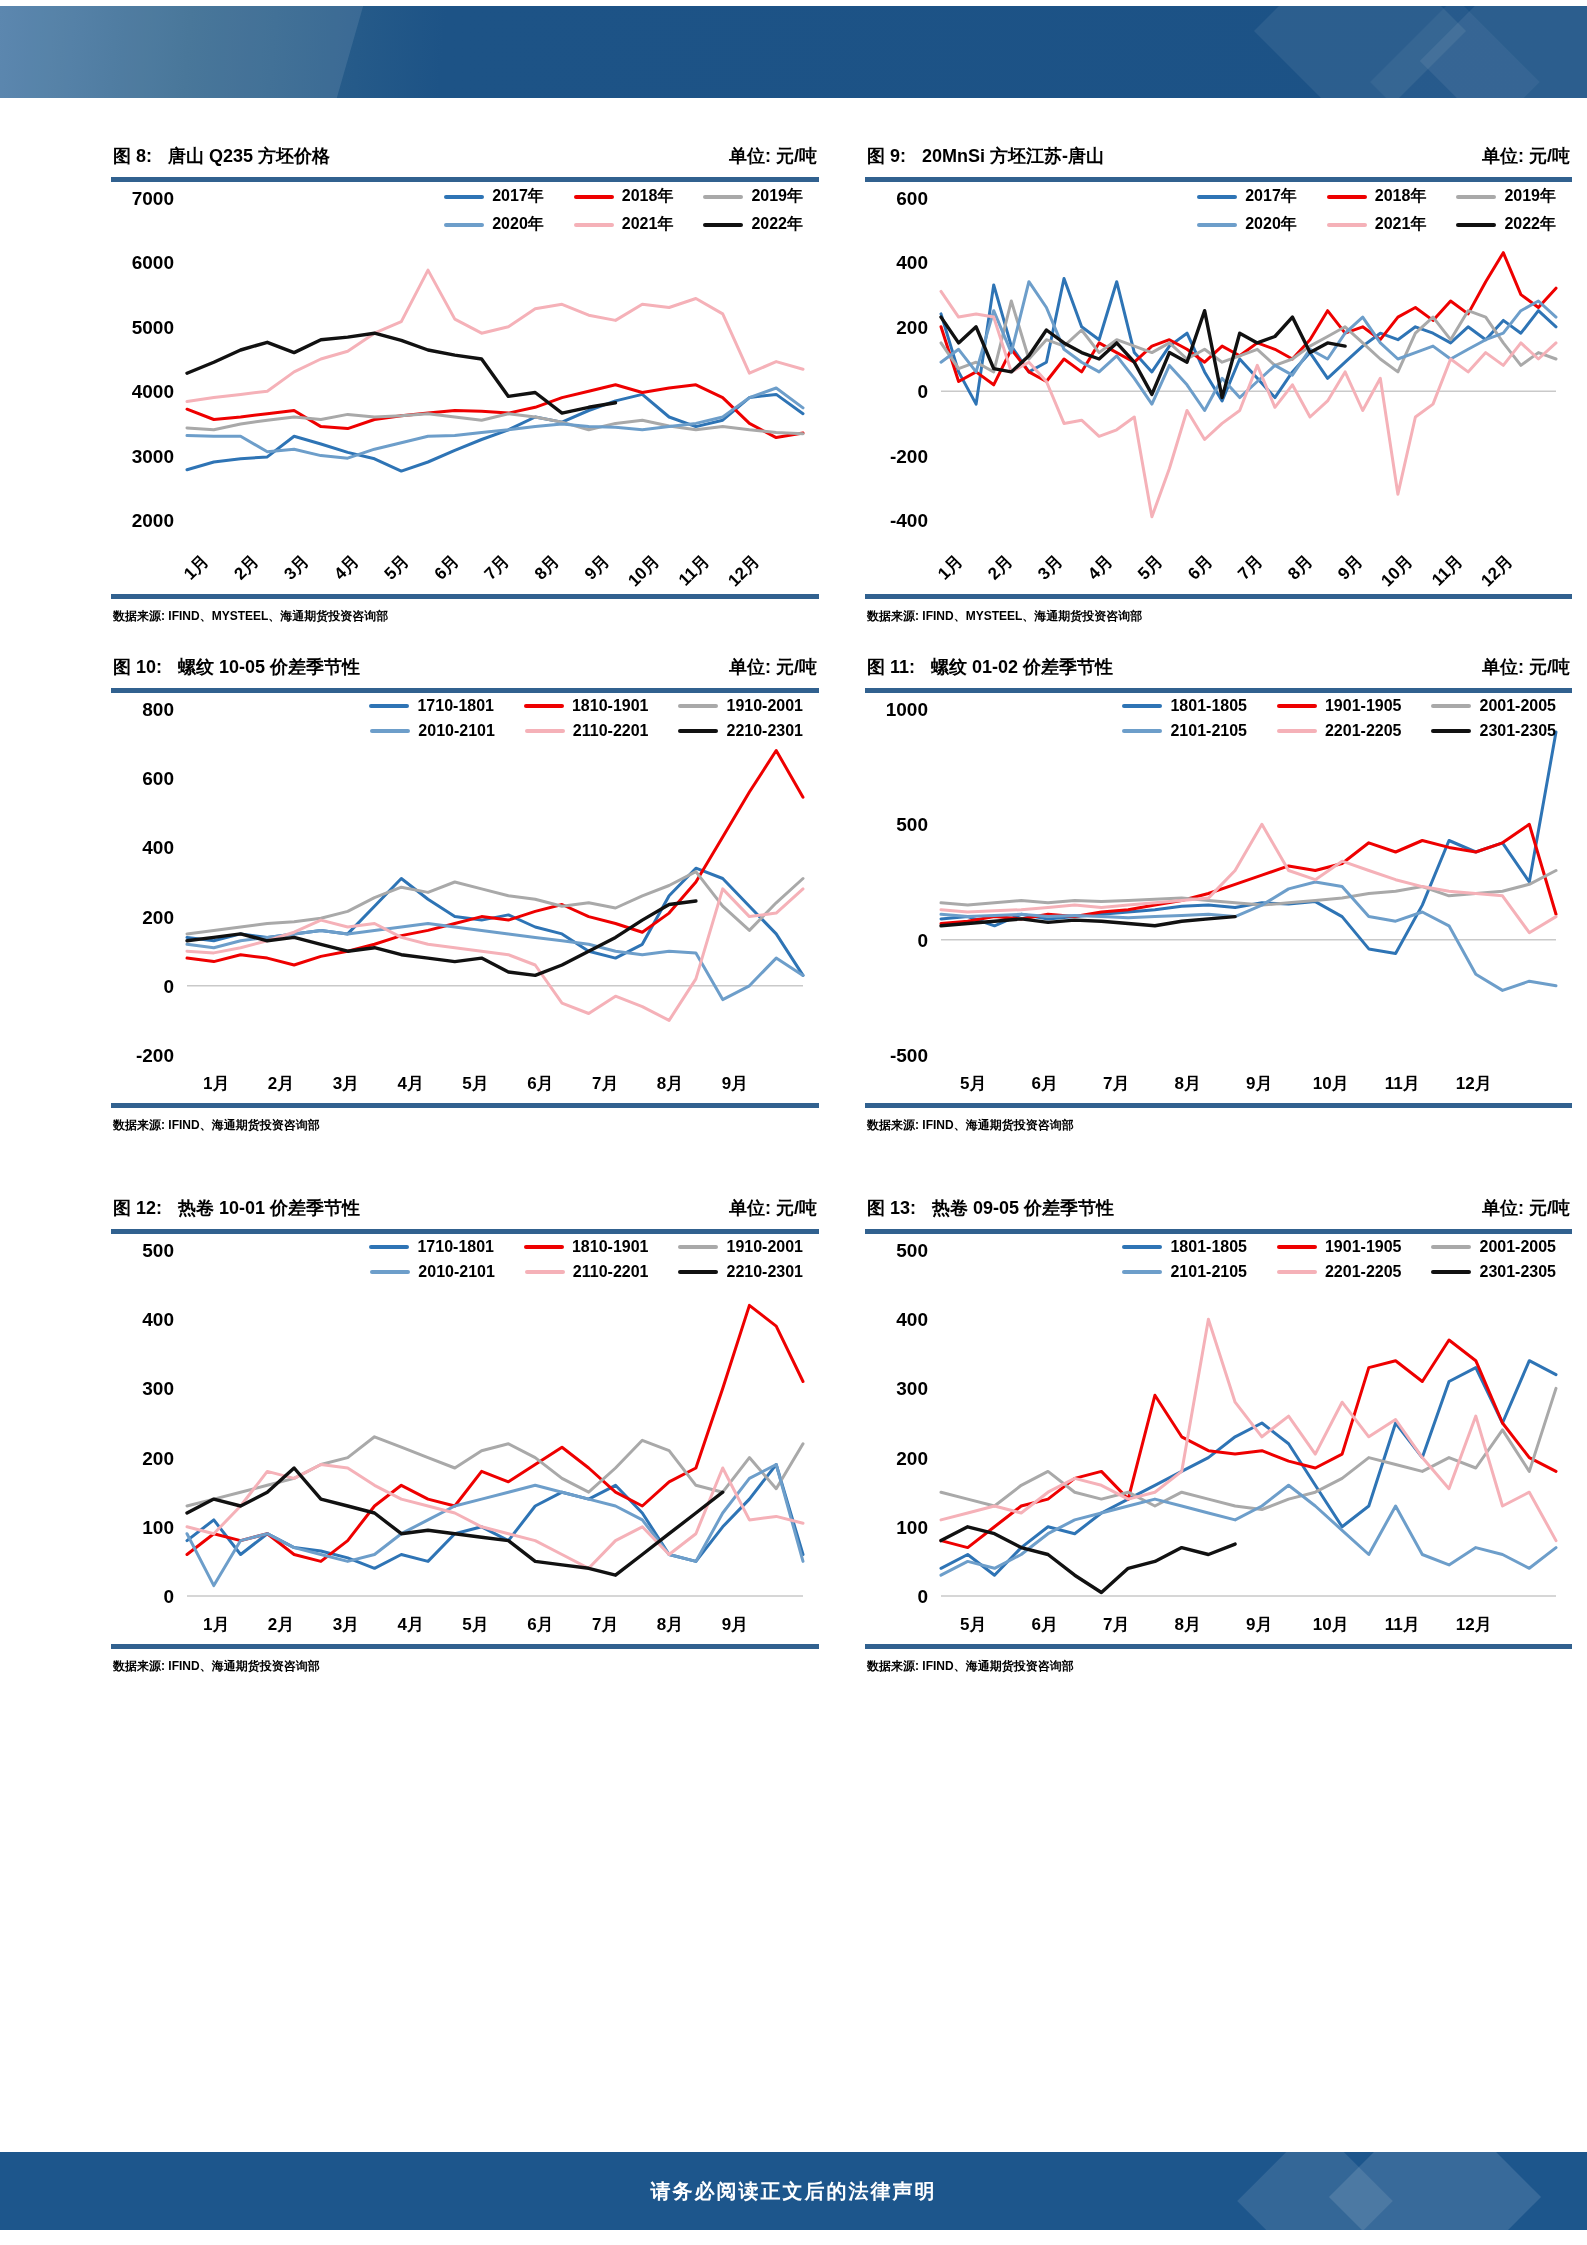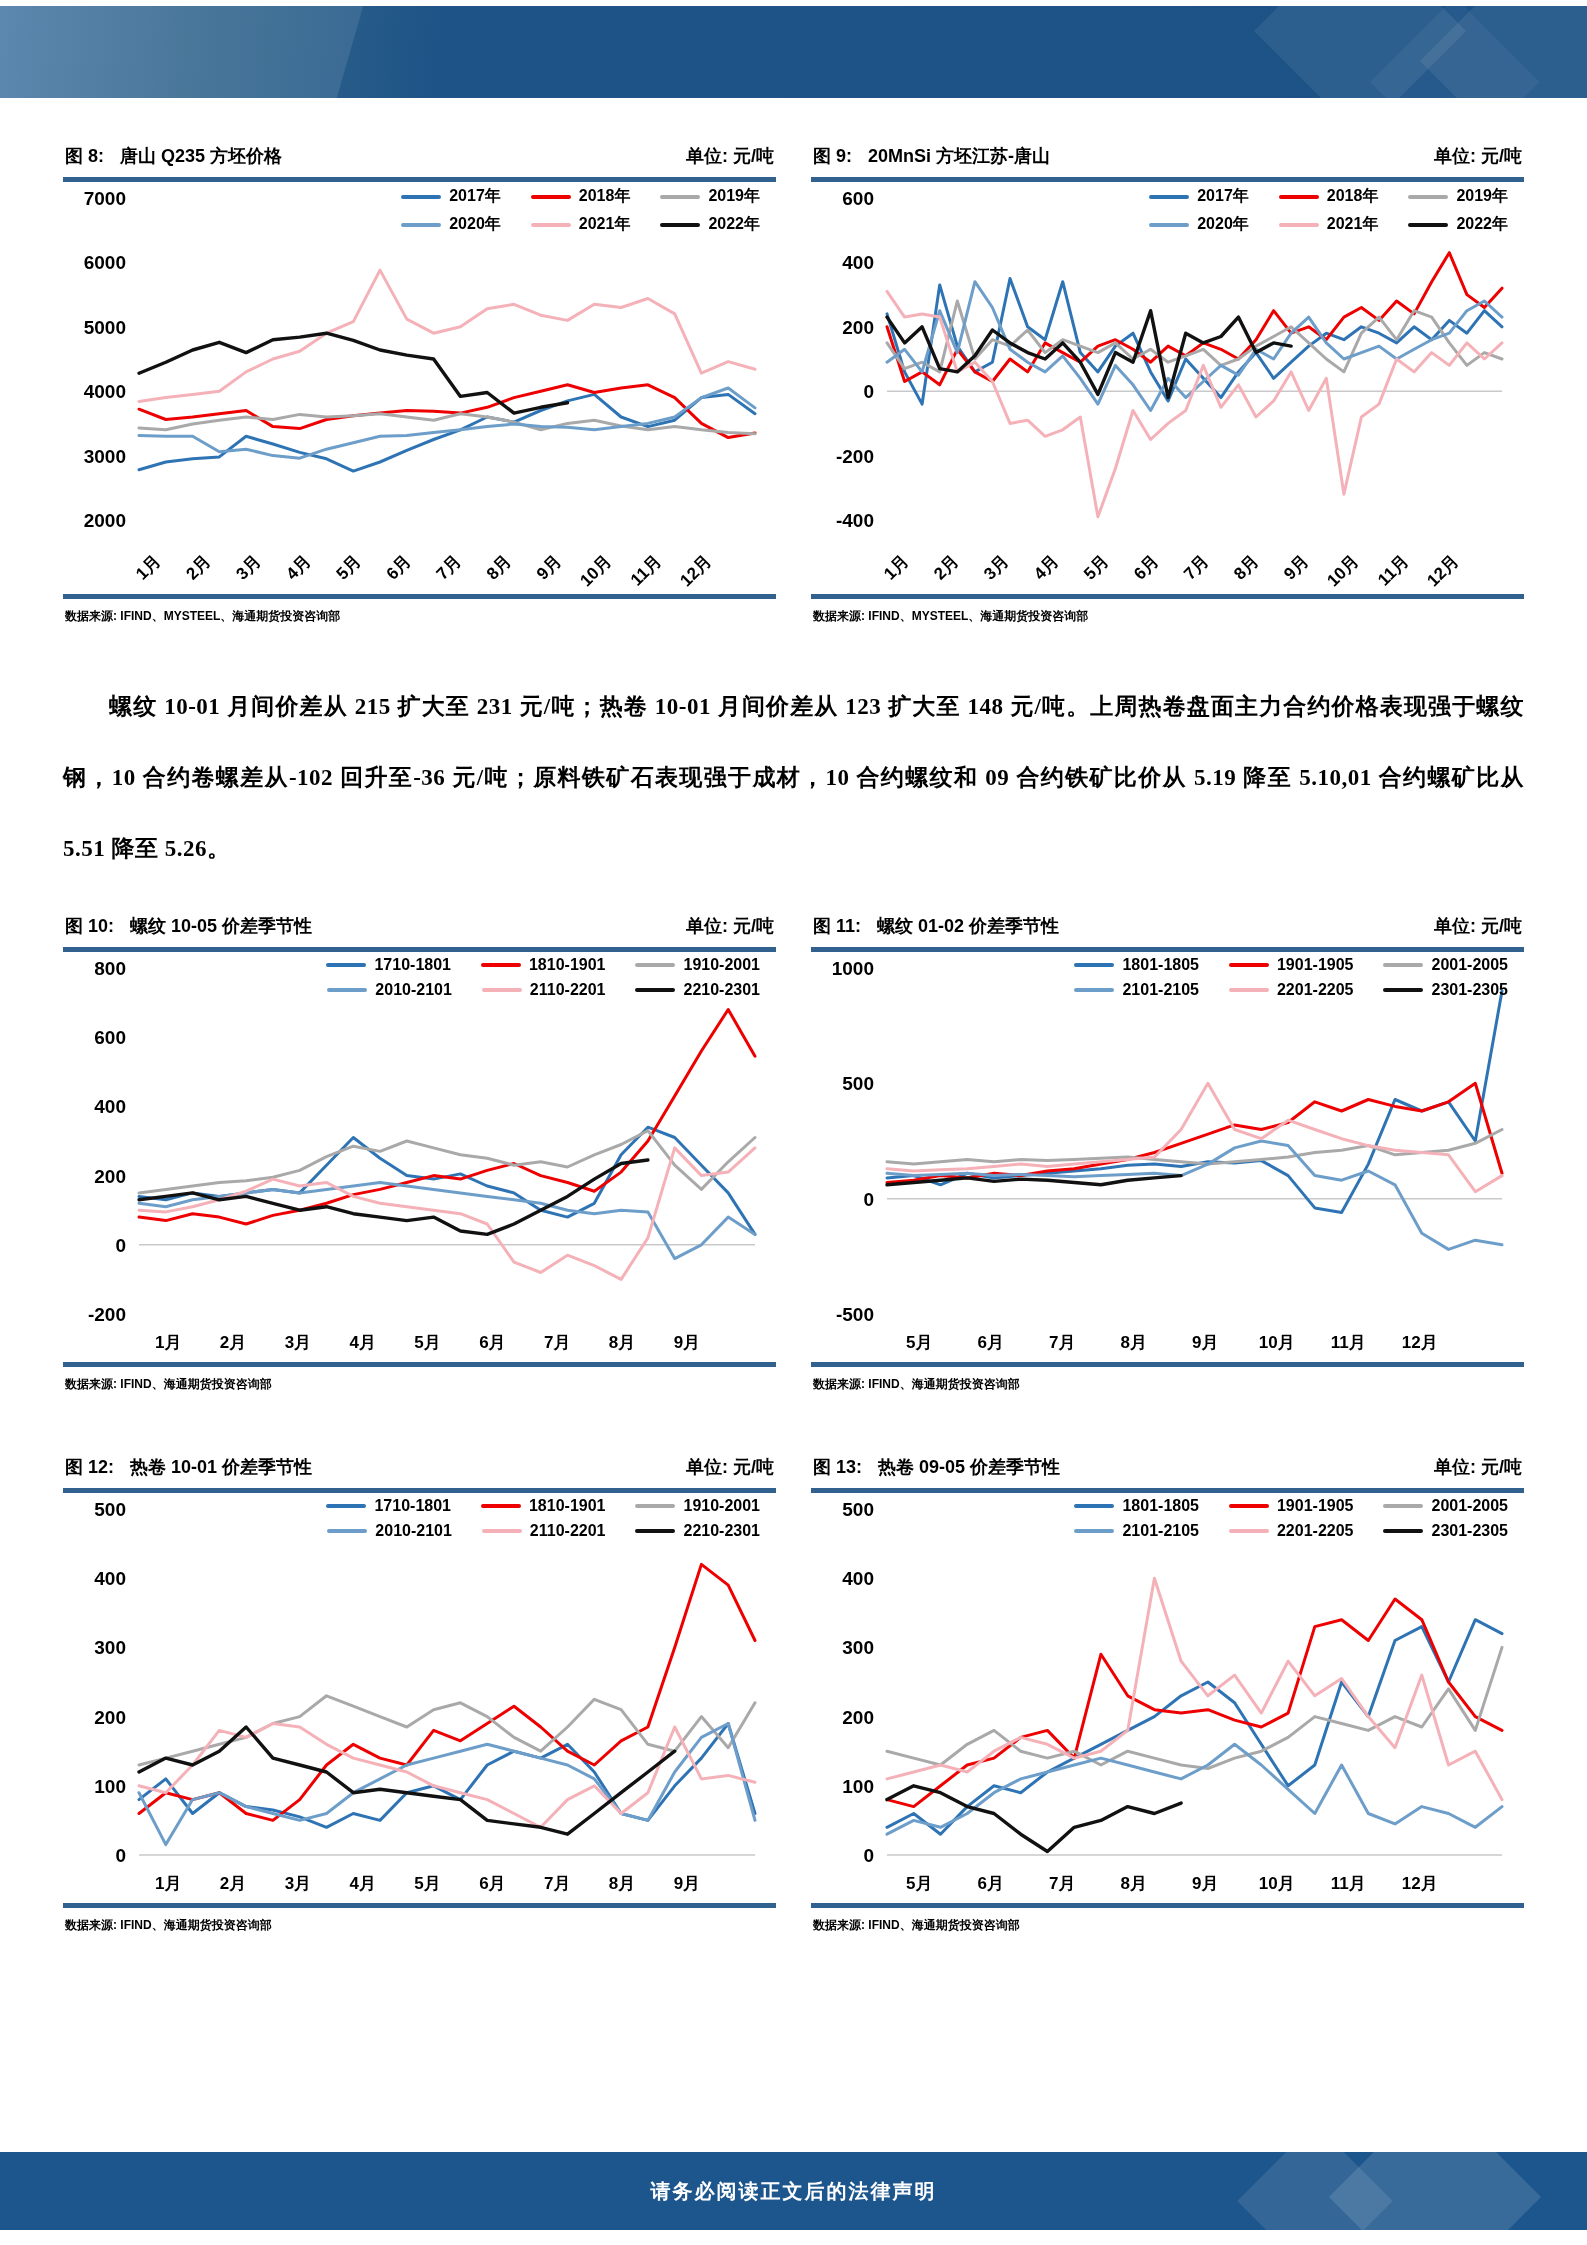--- a/index.html
+++ b/index.html
@@ -19,21 +19,21 @@
   .banner-left{position:absolute;left:40px;top:0;bottom:0;display:flex;align-items:center;
           gap:34px;color:#fff;font-size:28px;font-weight:bold;letter-spacing:3px;}
   .banner-right{position:absolute;right:64px;top:0;bottom:0;display:flex;align-items:center;gap:12px;color:#fff;}
   .logo-svg{display:block;}
   .co-cn{font-size:25px;font-weight:bold;font-style:italic;letter-spacing:2px;
          font-family:"Liberation Serif", serif;}
   .co-en{font-size:13.5px;letter-spacing:1.6px;margin-top:2px;}
 
   
   .content{position:absolute;top:98px;left:63px;right:63px;}
-  .chart-grid{display:grid;grid-template-columns:1fr 1fr;column-gap:35px;}
+  .chart-grid{display:grid;grid-template-columns:1fr 1fr;column-gap:46px;margin-left:48px;}
   .g1{margin-top:46px;} .g2{margin-top:30px;} .g3{margin-top:62px;}
 
   .chart-title-row{display:flex;justify-content:space-between;align-items:baseline;
         font-weight:bold;font-size:18px;padding:0 2px 9px 2px;white-space:nowrap;}
   .fig-label{margin-right:16px;}
   .chart-rule{height:5px;background:#31618f;}
   .plot{position:relative;width:100%;}
   .plot-tall{height:412px;}
   .plot-short{height:410px;}
   .chart-source{font-weight:bold;font-size:12px;padding:9px 2px 0 2px;}
@@ -200,21 +200,20 @@
                 <span class="sw" style="background:#111111"></span>
                 <span class="lt">2022年</span>
               </span>
             </div>
           </div></div>
       <div class="chart-rule"></div>
       <div class="chart-source">数据来源: IFIND、MYSTEEL、海通期货投资咨询部</div>
     </div>
   </div>
 
-  <p class="para">螺纹 10-01 月间价差从 215 扩大至 231 元/吨；热卷 10-01 月间价差从 123 扩大至 148 元/吨。上周热卷盘面主力合约价格表现强于螺纹钢，10 合约卷螺差从-102 回升至-36 元/吨；原料铁矿石表现强于成材，10 合约螺纹和 09 合约铁矿比价从 5.19 降至 5.10,01 合约螺矿比从 5.51 降至 5.26。</p>
 
   <div class="chart-grid g2">
     <div class="chart-block">
       <div class="chart-title-row">
         <div>
           <span class="fig-label">图 10:</span><span>螺纹 10-05 价差季节性</span>
         </div>
         <div>单位: 元/吨</div>
       </div>
       <div class="chart-rule"></div>

